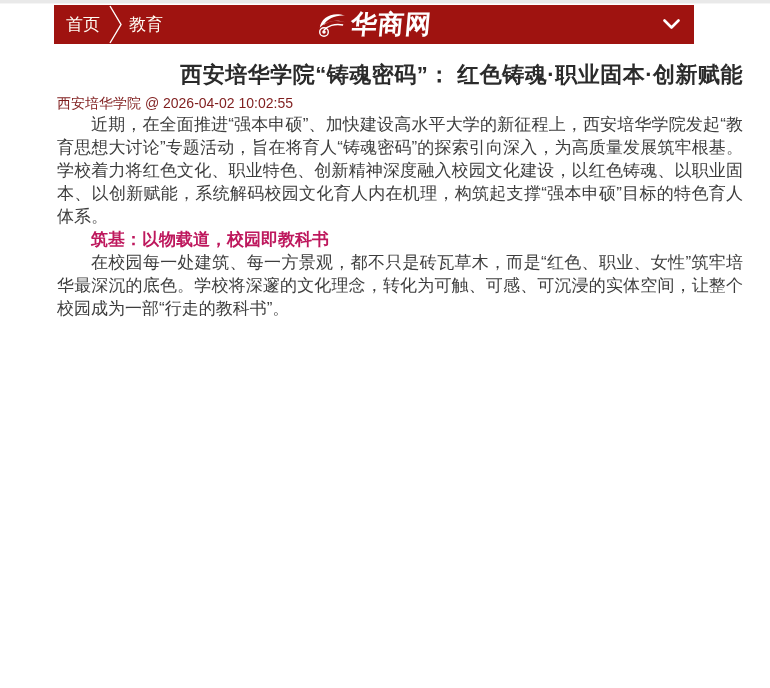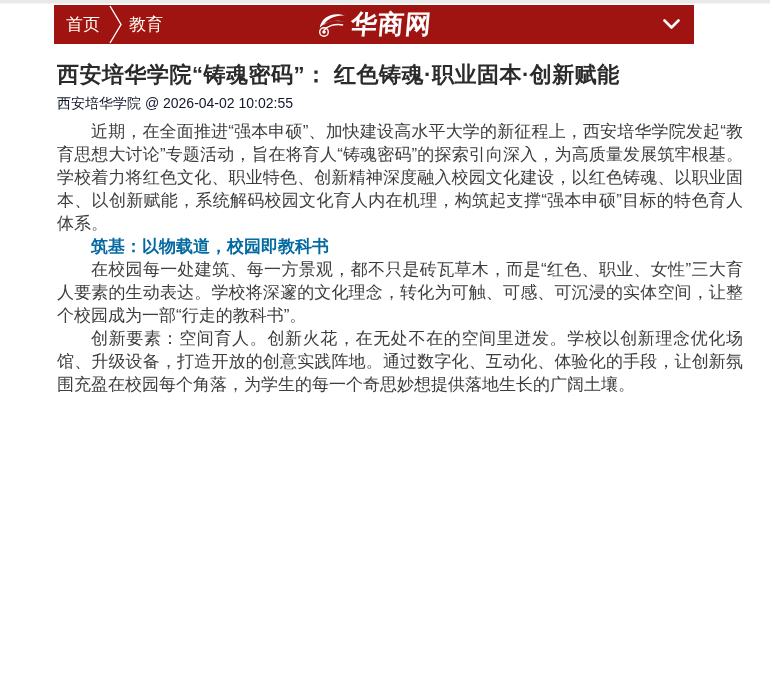--- a/index.html
+++ b/index.html
@@ -52,37 +52,38 @@
   .content {
     margin: 16px 0 0 57px;
     width: 686px;
   }
   .article-title {
     margin: 0;
     font-size: 22px; line-height: 29px;
     font-weight: 700;
     color: #2b2b2b;
     letter-spacing: 0.5px;
+    text-align: right;
   }
   .article-byline {
     margin-top: 6px;
     font-size: 14px;
-    color: #0f172a;
+    color: #7f1d1d;
   }
-  .article-body { margin-top: 7px; }
+  .article-body { }
   .article-body p {
     margin: 0;
     font-size: 17px; line-height: 23px;
     color: #3d3d3d;
     text-indent: 2em;
     text-align: justify;
   }
   .article-body p.subhead {
     font-weight: 700;
-    color: #0369a1;
+    color: #be185d;
   }
 </style>
 </head>
 <body>
 
 <div class="top-strip"></div>
 
 <div class="site-header">
   <span class="crumb crumb-home">首页</span>
   <span class="crumb-sep">
@@ -114,16 +115,15 @@
 </div>
 
 <div class="content">
   <h1 class="article-title">西安培华学院“铸魂密码”： 红色铸魂·职业固本·创新赋能</h1>
 
   <div class="article-byline">西安培华学院 @ 2026-04-02 10:02:55</div>
 
   <div class="article-body">
     <p>近期，在全面推进“强本申硕”、加快建设高水平大学的新征程上，西安培华学院发起“教育思想大讨论”专题活动，旨在将育人“铸魂密码”的探索引向深入，为高质量发展筑牢根基。学校着力将红色文化、职业特色、创新精神深度融入校园文化建设，以红色铸魂、以职业固本、以创新赋能，系统解码校园文化育人内在机理，构筑起支撑“强本申硕”目标的特色育人体系。</p>
     <p class="subhead">筑基：以物载道，校园即教科书</p>
-    <p>在校园每一处建筑、每一方景观，都不只是砖瓦草木，而是“红色、职业、女性”三大育人要素的生动表达。学校将深邃的文化理念，转化为可触、可感、可沉浸的实体空间，让整个校园成为一部“行走的教科书”。</p>
-    <p>创新要素：空间育人。创新火花，在无处不在的空间里迸发。学校以创新理念优化场馆、升级设备，打造开放的创意实践阵地。通过数字化、互动化、体验化的手段，让创新氛围充盈在校园每个角落，为学生的每一个奇思妙想提供落地生长的广阔土壤。</p>
+    <p>在校园每一处建筑、每一方景观，都不只是砖瓦草木，而是“红色、职业、女性”筑牢培华最深沉的底色。学校将深邃的文化理念，转化为可触、可感、可沉浸的实体空间，让整个校园成为一部“行走的教科书”。</p>
   </div>
 </div>
 
 </body></html>

